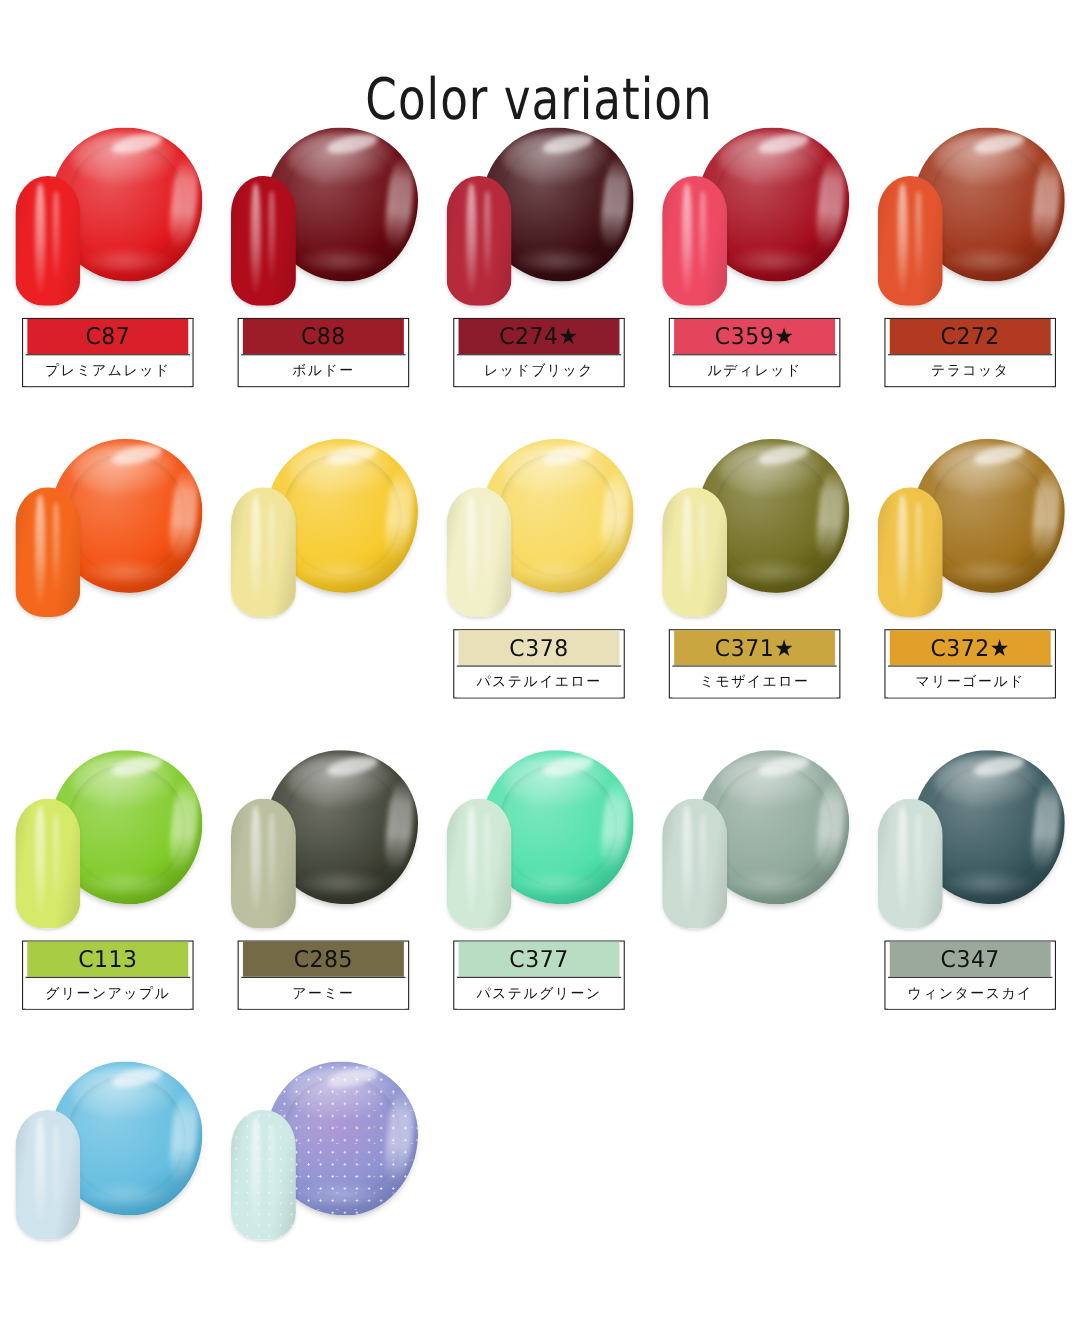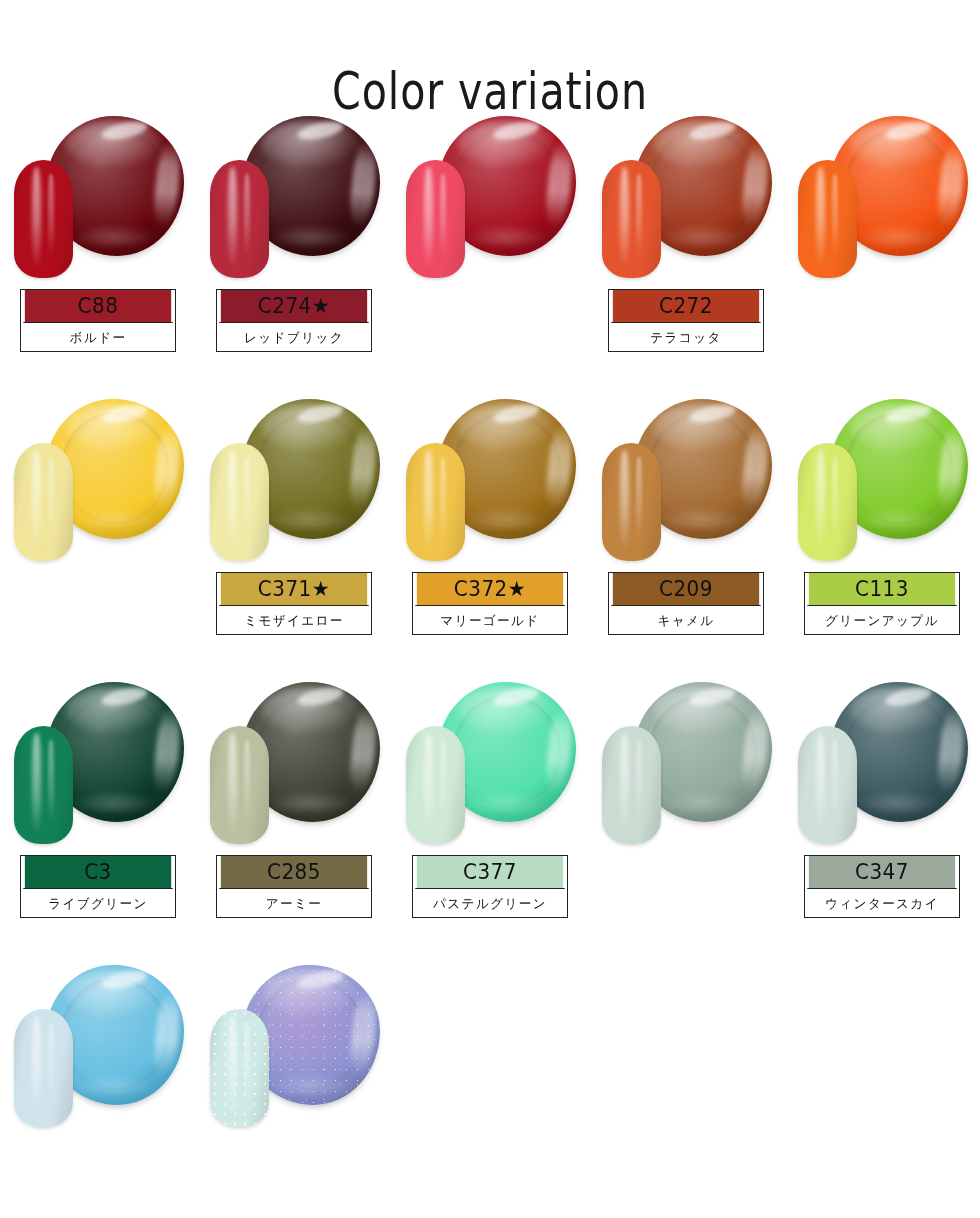--- a/index.html
+++ b/index.html
@@ -239,20 +239,45 @@
 </style>
 </head>
 <body>
 
 <h1 class="page-title">Color variation</h1>
 
 <div class="swatch-grid">
     <div class="swatch-cell">
       <div class="gel-art">
         <div class="gel-blob">
+          <div class="base" style="background: radial-gradient(112% 108% at 40% 30%, rgb(226, 24, 29) 0%, rgb(226, 24, 29) 46%, rgb(168, 6, 12) 100%);"></div>
+          <div class="rim"></div>
+          <div class="contour"></div>
+          <div class="sheen"></div>
+          <div class="spec-top"></div>
+          <div class="spec-right"></div>
+          <div class="spec-bottom"></div>
+          <div class="shimmer"></div>
+        </div>
+        <div class="nail-tip">
+          <div class="base" style="background: linear-gradient(105deg, rgb(236, 31, 34) 0%, rgb(236, 31, 34) 58%, rgb(236, 31, 34) 100%);"></div>
+          <div class="shade"></div>
+          <div class="hl-a"></div>
+          <div class="hl-b"></div>
+          <div class="shimmer"></div>
+        </div>
+      </div>
+      <div class="label-plate">
+        <div class="label-code" style="background: rgb(217, 32, 42); color: rgb(17, 17, 17);">C87</div>
+        <div class="label-name">プレミアムレッド</div>
+      </div>
+    </div>
+    <div class="swatch-cell">
+      <div class="gel-art">
+        <div class="gel-blob">
           <div class="base" style="background: radial-gradient(112% 108% at 40% 30%, rgb(105, 7, 15) 0%, rgb(105, 7, 15) 46%, rgb(61, 2, 7) 100%);"></div>
           <div class="rim"></div>
           <div class="contour"></div>
           <div class="sheen"></div>
           <div class="spec-top"></div>
           <div class="spec-right"></div>
           <div class="spec-bottom"></div>
           <div class="shimmer"></div>
         </div>
         <div class="nail-tip">
@@ -306,20 +331,24 @@
           <div class="shimmer"></div>
         </div>
         <div class="nail-tip">
           <div class="base" style="background: linear-gradient(105deg, rgb(239, 74, 100) 0%, rgb(239, 74, 100) 58%, rgb(239, 74, 100) 100%);"></div>
           <div class="shade"></div>
           <div class="hl-a"></div>
           <div class="hl-b"></div>
           <div class="shimmer"></div>
         </div>
       </div>
+      <div class="label-plate">
+        <div class="label-code" style="background: rgb(226, 69, 92); color: rgb(17, 17, 17);">C359★</div>
+        <div class="label-name">ルディレッド</div>
+      </div>
     </div>
     <div class="swatch-cell">
       <div class="gel-art">
         <div class="gel-blob">
           <div class="base" style="background: radial-gradient(112% 108% at 40% 30%, rgb(158, 51, 24) 0%, rgb(158, 51, 24) 46%, rgb(106, 29, 11) 100%);"></div>
           <div class="rim"></div>
           <div class="contour"></div>
           <div class="sheen"></div>
           <div class="spec-top"></div>
           <div class="spec-right"></div>
@@ -377,20 +406,45 @@
           <div class="shade"></div>
           <div class="hl-a"></div>
           <div class="hl-b"></div>
           <div class="shimmer"></div>
         </div>
       </div>
     </div>
     <div class="swatch-cell">
       <div class="gel-art">
         <div class="gel-blob">
+          <div class="base" style="background: radial-gradient(112% 108% at 40% 30%, rgb(248, 217, 94) 0%, rgb(248, 217, 94) 46%, rgb(216, 176, 44) 100%);"></div>
+          <div class="rim"></div>
+          <div class="contour"></div>
+          <div class="sheen"></div>
+          <div class="spec-top"></div>
+          <div class="spec-right"></div>
+          <div class="spec-bottom"></div>
+          <div class="shimmer"></div>
+        </div>
+        <div class="nail-tip">
+          <div class="base" style="background: linear-gradient(105deg, rgb(242, 240, 200) 0%, rgb(242, 240, 200) 58%, rgb(242, 240, 200) 100%);"></div>
+          <div class="shade"></div>
+          <div class="hl-a"></div>
+          <div class="hl-b"></div>
+          <div class="shimmer"></div>
+        </div>
+      </div>
+      <div class="label-plate">
+        <div class="label-code" style="background: rgb(232, 224, 184); color: rgb(17, 17, 17);">C378</div>
+        <div class="label-name">パステルイエロー</div>
+      </div>
+    </div>
+    <div class="swatch-cell">
+      <div class="gel-art">
+        <div class="gel-blob">
           <div class="base" style="background: radial-gradient(112% 108% at 40% 30%, rgb(111, 107, 30) 0%, rgb(111, 107, 30) 46%, rgb(71, 68, 9) 100%);"></div>
           <div class="rim"></div>
           <div class="contour"></div>
           <div class="sheen"></div>
           <div class="spec-top"></div>
           <div class="spec-right"></div>
           <div class="spec-bottom"></div>
           <div class="shimmer"></div>
         </div>
         <div class="nail-tip">
@@ -427,45 +481,20 @@
         </div>
       </div>
       <div class="label-plate">
         <div class="label-code" style="background: rgb(224, 160, 41); color: rgb(17, 17, 17);">C372★</div>
         <div class="label-name">マリーゴールド</div>
       </div>
     </div>
     <div class="swatch-cell">
       <div class="gel-art">
         <div class="gel-blob">
-          <div class="base" style="background: radial-gradient(112% 108% at 40% 30%, rgb(161, 103, 45) 0%, rgb(161, 103, 45) 46%, rgb(109, 65, 21) 100%);"></div>
-          <div class="rim"></div>
-          <div class="contour"></div>
-          <div class="sheen"></div>
-          <div class="spec-top"></div>
-          <div class="spec-right"></div>
-          <div class="spec-bottom"></div>
-          <div class="shimmer"></div>
-        </div>
-        <div class="nail-tip">
-          <div class="base" style="background: linear-gradient(105deg, rgb(192, 131, 64) 0%, rgb(192, 131, 64) 58%, rgb(192, 131, 64) 100%);"></div>
-          <div class="shade"></div>
-          <div class="hl-a"></div>
-          <div class="hl-b"></div>
-          <div class="shimmer"></div>
-        </div>
-      </div>
-      <div class="label-plate">
-        <div class="label-code" style="background: rgb(140, 90, 34); color: rgb(17, 17, 17);">C209</div>
-        <div class="label-name">キャメル</div>
-      </div>
-    </div>
-    <div class="swatch-cell">
-      <div class="gel-art">
-        <div class="gel-blob">
           <div class="base" style="background: radial-gradient(112% 108% at 40% 30%, rgb(127, 203, 40) 0%, rgb(127, 203, 40) 46%, rgb(84, 146, 8) 100%);"></div>
           <div class="rim"></div>
           <div class="contour"></div>
           <div class="sheen"></div>
           <div class="spec-top"></div>
           <div class="spec-right"></div>
           <div class="spec-bottom"></div>
           <div class="shimmer"></div>
         </div>
         <div class="nail-tip">
@@ -477,45 +506,20 @@
         </div>
       </div>
       <div class="label-plate">
         <div class="label-code" style="background: rgb(169, 204, 69); color: rgb(17, 17, 17);">C113</div>
         <div class="label-name">グリーンアップル</div>
       </div>
     </div>
     <div class="swatch-cell">
       <div class="gel-art">
         <div class="gel-blob">
-          <div class="base" style="background: radial-gradient(112% 108% at 40% 30%, rgb(13, 63, 44) 0%, rgb(13, 63, 44) 46%, rgb(4, 35, 26) 100%);"></div>
-          <div class="rim"></div>
-          <div class="contour"></div>
-          <div class="sheen"></div>
-          <div class="spec-top"></div>
-          <div class="spec-right"></div>
-          <div class="spec-bottom"></div>
-          <div class="shimmer"></div>
-        </div>
-        <div class="nail-tip">
-          <div class="base" style="background: linear-gradient(105deg, rgb(18, 130, 86) 0%, rgb(18, 130, 86) 58%, rgb(18, 130, 86) 100%);"></div>
-          <div class="shade"></div>
-          <div class="hl-a"></div>
-          <div class="hl-b"></div>
-          <div class="shimmer"></div>
-        </div>
-      </div>
-      <div class="label-plate">
-        <div class="label-code" style="background: rgb(10, 102, 64); color: rgb(17, 17, 17);">C3</div>
-        <div class="label-name">ライブグリーン</div>
-      </div>
-    </div>
-    <div class="swatch-cell">
-      <div class="gel-art">
-        <div class="gel-blob">
           <div class="base" style="background: radial-gradient(112% 108% at 40% 30%, rgb(60, 63, 50) 0%, rgb(60, 63, 50) 46%, rgb(34, 37, 27) 100%);"></div>
           <div class="rim"></div>
           <div class="contour"></div>
           <div class="sheen"></div>
           <div class="spec-top"></div>
           <div class="spec-right"></div>
           <div class="spec-bottom"></div>
           <div class="shimmer"></div>
         </div>
         <div class="nail-tip">

